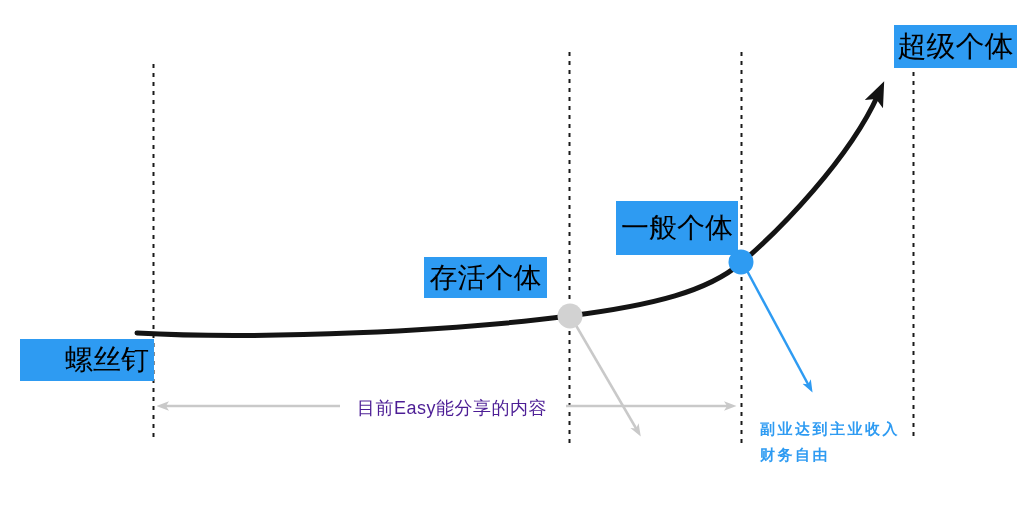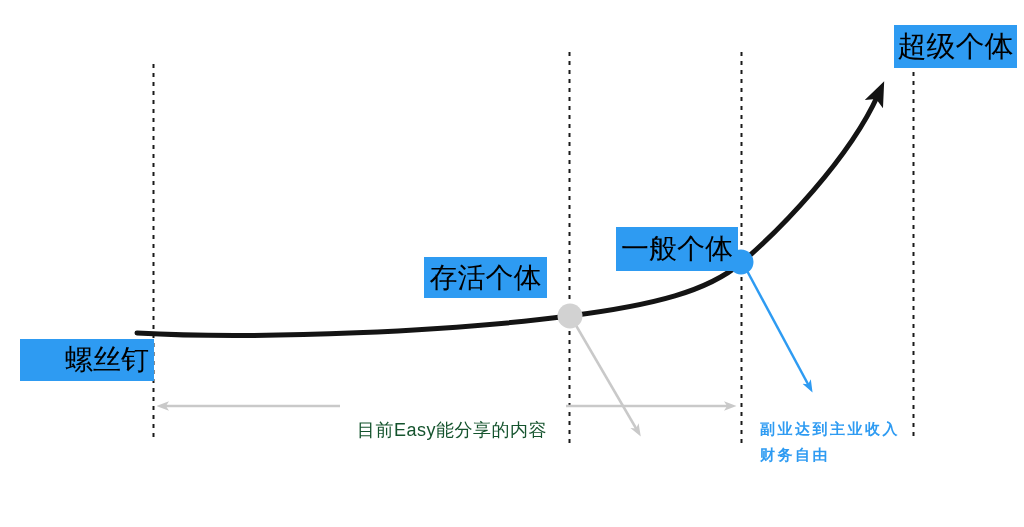--- a/index.html
+++ b/index.html
@@ -10,26 +10,26 @@
   #stage{position:absolute;left:0;top:0;width:1024px;height:527px;}
   svg{position:absolute;left:0;top:0;}
   .stage-label{
     position:absolute;display:flex;align-items:center;justify-content:center;
     background:var(--blue,#2E9BF2);color:#000000;
     font-family:"Liberation Sans",sans-serif;font-size:28px;font-weight:400;
     white-space:nowrap;z-index:5;
   }
   .lbl-1{left:20px;top:339px;width:94px;height:42px;padding-left:40px;}
   .lbl-2{left:424px;top:257px;width:123px;height:41px;}
-  .lbl-3{left:616px;top:201px;width:122px;height:44px;margin-top:26px;}
+  .lbl-3{left:616px;top:201px;width:122px;height:54px;}
   .lbl-4{left:894px;top:25px;width:123px;height:43px;font-size:29px;}
   .share-label{
     position:absolute;left:343px;top:396px;width:218px;text-align:center;
-    color:#14532d;font-size:18px;letter-spacing:0.5px;z-index:4;
-    font-family:"Liberation Sans",sans-serif;white-space:nowrap;margin-top:22px;
+    color:#4c1d95;font-size:18px;letter-spacing:0.5px;z-index:4;
+    font-family:"Liberation Sans",sans-serif;white-space:nowrap;
   }
   .note{
     position:absolute;font-family:Liberation Sans, sans-serif;font-weight:bold;
     font-size:15px;letter-spacing:2.5px;line-height:25px;white-space:nowrap;z-index:4;
   }
   .note-gray{left:588px;top:457px;color:#c2c2c2;}
   .note-blue{left:760px;top:416px;color:var(--blue,#2E9BF2);line-height:26px;}
 </style>
 </head>
 <body>

